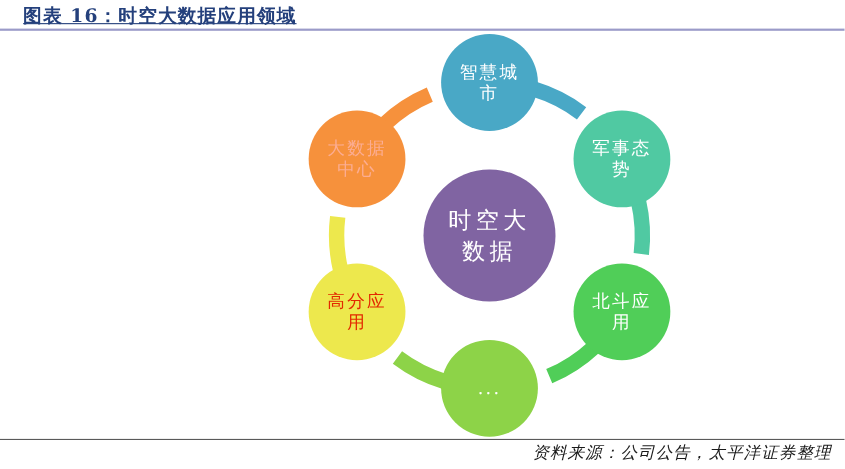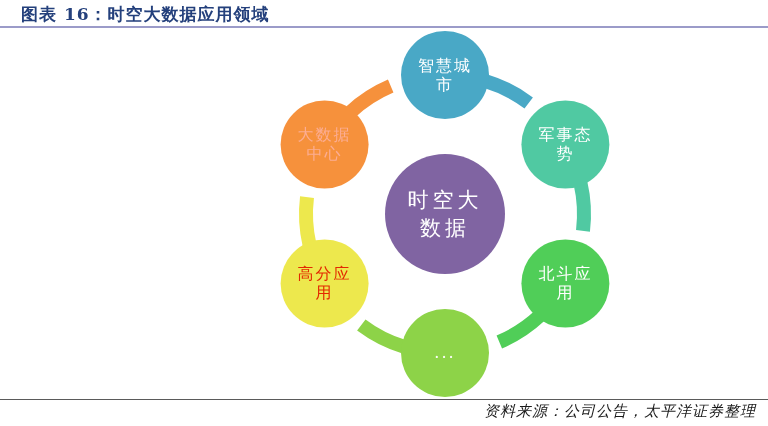--- a/index.html
+++ b/index.html
@@ -2,21 +2,21 @@
 <html><head>
 <meta charset="utf-8">
 <style>
   html,body{margin:0;padding:0;background:#ffffff;}
   .page{
     position:relative;width:768px;height:426px;background:#ffffff;overflow:hidden;
     font-family:"DejaVu Serif","Liberation Serif",serif;
   }
   .title{
     position:absolute;left:21px;top:3px;font-size:17px;font-weight:bold;
-    color:#24407C;letter-spacing:1px;white-space:nowrap;
+    color:#24407C;letter-spacing:1px;white-space:nowrap;text-decoration:underline;
   }
   .title-rule{position:absolute;left:0;top:26px;width:768px;height:2px;background:#9B9BC9;}
   .footer-rule{position:absolute;left:0;top:399px;width:768px;height:1px;background:#5a5a5a;}
   .footer{
     position:absolute;right:12px;top:402px;font-size:15px;font-style:italic;
     color:#1a1a1a;letter-spacing:1px;white-space:nowrap;
   }
   svg.diagram{position:absolute;left:0;top:0;}
   svg.diagram text{font-family:"DejaVu Serif","Liberation Serif",serif;}
 </style>

